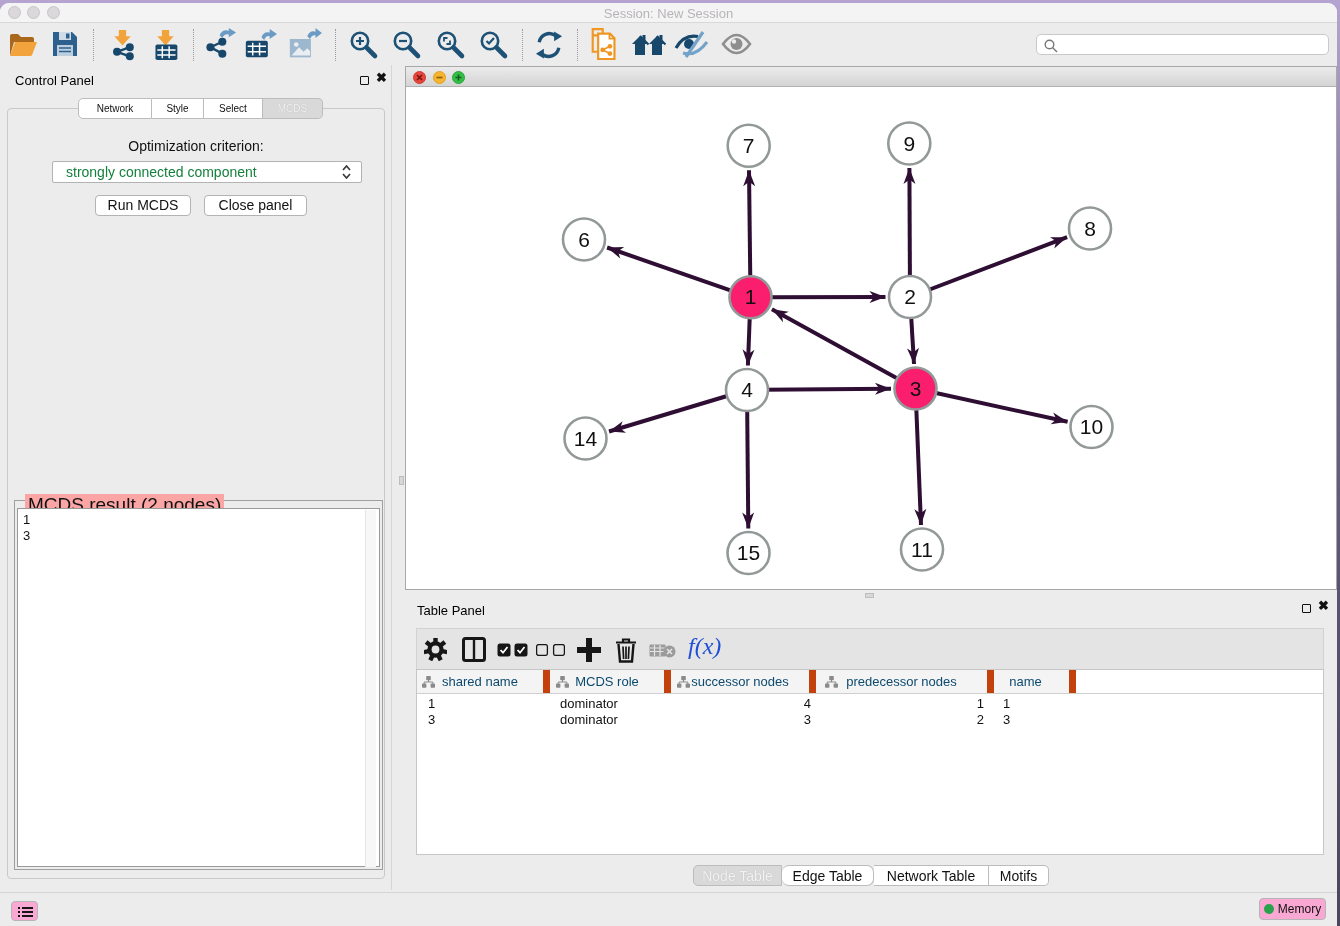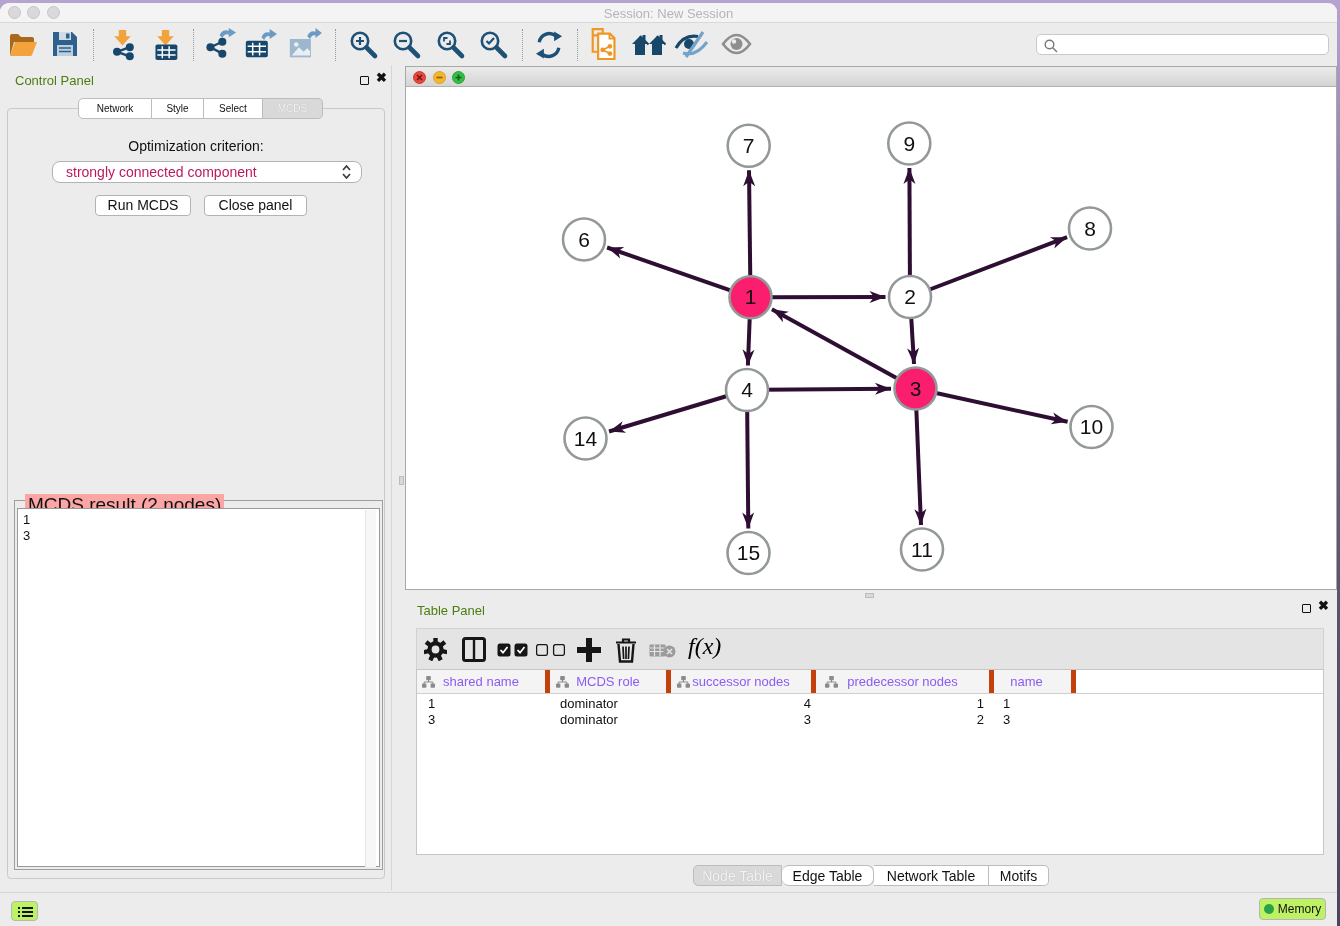--- a/index.html
+++ b/index.html
@@ -7,51 +7,51 @@
 .abs { position:absolute; }
 #app { position:absolute; left:0; top:3px; width:1337px; height:923px; background:#ececec; border-radius:9px 9px 0 0; }
 #titlebar { position:absolute; left:0; top:0; width:100%; height:20px; background:#f5f4f5; border-radius:9px 9px 0 0; border-bottom:1px solid #d8d8d8;}
 .tl { position:absolute; top:3px; width:13px; height:13px; border-radius:50%; background:#dbd8db; border:1px solid #c8c5c8; }
 #apptitle { position:absolute; top:3px; left:0; width:100%; text-align:center; font-size:13px; color:#b7b3b7; }
 #toolbar { position:absolute; left:0; top:20px; width:100%; height:44px; background:#ececec; }
 .sep { position:absolute; top:6px; height:32px; width:0; border-left:1px dotted #9a9a9a; }
 #searchbox { position:absolute; left:1036px; top:11px; width:293px; height:21px; background:#fff; border:1px solid #c9c9c9; border-radius:5px; }
 
 #cpanel { position:absolute; left:0; top:62px; width:392px; height:825px; background:#ececec; border-right:1px solid #d6d6d6; }
-#cpanel .ptitle, #tpanel .ptitle { position:absolute; left:15px; top:8px; font-size:13px; color:#4d7c0f; }
+#cpanel .ptitle, #tpanel .ptitle { position:absolute; left:15px; top:8px; font-size:13px; color:#000000; }
 .sqico { position:absolute; width:9px; height:9px; border:1.5px solid #111; border-radius:1px; background:transparent;}
 .xico { position:absolute; font-size:13px; font-weight:bold; color:#111; }
 #cpcontent { position:absolute; left:7px; top:43px; width:378px; height:771px; background:#ececec; border:1px solid #c9c9c9; border-radius:4px; }
 .tabs { position:absolute; display:flex; font-size:10px; z-index:5; }
 .tab { border:1px solid #bcbcbc; border-left:none; background:#fff; color:#111; text-align:center; line-height:19px; }
 .tab.first { border-left:1px solid #bcbcbc; border-radius:5px 0 0 5px; }
 .tab.last { border-radius:0 5px 5px 0; }
 .tab.dis { background:#d9d9d9; color:#f3f3f3; text-shadow:0 0 1px #adadad; }
 .btn { position:absolute; background:#fff; border:1px solid #b3b3b3; border-radius:4px; font-size:14px; color:#111; text-align:center; }
-#dropdown { position:absolute; left:44px; top:52px; width:310px; height:22px; background:#fff; border:1px solid #b3b3b3; border-radius:8px; font-size:14px; line-height:20px; padding-left:13px; color:#be185d;}
+#dropdown { position:absolute; left:44px; top:52px; width:310px; height:22px; background:#fff; border:1px solid #b3b3b3; border-radius:2px; font-size:14px; line-height:20px; padding-left:13px; color:#15803d;}
 #fieldset { position:absolute; left:6px; top:391px; width:369px; height:370px; border:1px solid #9f9f9f; }
 #fieldset .legend { position:absolute; left:10px; top:-7px; background:#fca5a5; padding:0 3px; font-size:19px; color:#111; }
 #fieldres { position:absolute; left:2px; top:7px; width:363px; height:359px; background:#fff; border:1px solid #9a9a9a; font-size:13px; color:#111; }
 #fieldres .sb { position:absolute; right:3px; top:1px; width:11px; height:357px; background:#f7f7f7; border-left:1px solid #e4e4e4; }
 
 #netwin { position:absolute; left:405px; top:63px; width:932px; height:524px; border:1px solid #a8a8a8; background:#fff; }
 #nettitle { position:absolute; left:0; top:0; width:100%; height:20px; background:linear-gradient(#ebebeb,#d4d4d4); border-bottom:1px solid #b1b1b1; }
 #nettitle .t { position:absolute; width:100%; text-align:center; top:3px; font-size:13px; font-weight:bold; color:#1a1a1a; }
 .mac { position:absolute; top:3.5px; width:13px; height:13px; border-radius:50%; }
 
 #tpanel { position:absolute; left:405px; top:594px; width:932px; height:292px; background:#ececec; }
 #ttool { position:absolute; left:11px; top:31px; width:908px; height:41px; background:#e4e4e4; border:1px solid #d2d2d2; border-bottom:none; }
 #ttable { position:absolute; left:11px; top:72px; width:908px; height:186px; background:#fff; border:1px solid #c6c6c6; }
-.hdr { position:absolute; top:0; height:23px; background:#f4f4f4; border-right:5px solid #c2410c; font-size:13px; color:#8b5cf6; text-align:center; line-height:23px; }
+.hdr { position:absolute; top:0; height:23px; background:#f4f4f4; border-right:7px solid #c2410c; font-size:13px; color:#0c4a6e; text-align:center; line-height:23px; }
 #hdrline { position:absolute; left:0; top:23px; width:100%; height:0; border-top:1px solid #cfcfcf; }
 .cell { position:absolute; font-size:13px; color:#111; height:16px; line-height:16px; }
 #btabs { position:absolute; left:288px; top:268px; display:flex; font-size:14px; }
 
 #statusbar { position:absolute; left:0; top:889px; width:100%; height:34px; background:#ececec; border-top:1px solid #d5d5d5; }
-.sbtn { position:absolute; background:#bef264; border:1px solid #b5b5b5; border-radius:4px; }
+.sbtn { position:absolute; background:#f9a8d4; border:1px solid #b5b5b5; border-radius:4px; }
 text { font-family:"Liberation Sans", sans-serif; }
 </style>
 </head>
 <body>
 <div id="app">
   <div id="titlebar">
     <div class="tl" style="left:8px;"></div>
     <div class="tl" style="left:27px;"></div>
     <div class="tl" style="left:47px;"></div>
     <div id="apptitle">Session: New Session</div>
@@ -308,21 +308,21 @@
         <path d="M3.5 7 L5 24.5 L17 24.5 L18.5 7" fill="none" stroke="#161616" stroke-width="2.4"></path>
         <path d="M1 5.5 L21 5.5 M8 5 L8 2.5 L14 2.5 L14 5" fill="none" stroke="#161616" stroke-width="2.2"></path>
         <path d="M8 9.5 L8.6 22 M11 9.5 L11 22 M14 9.5 L13.4 22" stroke="#161616" stroke-width="1.7"></path>
       </svg>
       <svg class="abs" style="left:232px; top:14px;" width="27" height="15" viewBox="0 0 27 15">
         <rect x="0.5" y="1.5" width="16" height="12" fill="#9b9b9b" rx="1"></rect>
         <path d="M1 5 L16 5 M1 8.5 L16 8.5 M5.5 2 L5.5 13 M11 2 L11 13" stroke="#e4e4e4" stroke-width="1.2"></path>
         <circle cx="20.5" cy="8.5" r="6" fill="#9b9b9b"></circle>
         <path d="M18 6 L23 11 M23 6 L18 11" stroke="#e4e4e4" stroke-width="1.6"></path>
       </svg>
-      <div class="abs" style="left:271px; top:4px; font-family:'Liberation Serif',serif; font-style:italic; font-size:24px; color:#000000;">f(x)</div>
+      <div class="abs" style="left:271px; top:4px; font-family:'Liberation Serif',serif; font-style:italic; font-size:24px; color:#1d4ed8;">f(x)</div>
     </div>
     <div id="ttable">
       <div class="hdr" style="left:0; width:133px;">shared name</div>
       <div class="hdr" style="left:133px; width:121px;">MCDS role</div>
       <div class="hdr" style="left:254px; width:145px;">successor nodes</div>
       <div class="hdr" style="left:399px; width:178px;">predecessor nodes</div>
       <div class="hdr" style="left:577px; width:82px; padding-right:12px;">name</div>
       <svg class="abs" style="left:5px; top:6px;" width="13" height="12" viewBox="0 0 13 12">
           <g fill="#8a8a8a">
             <rect x="4.2" y="0" width="4.6" height="4.2" rx="0.8"></rect>

